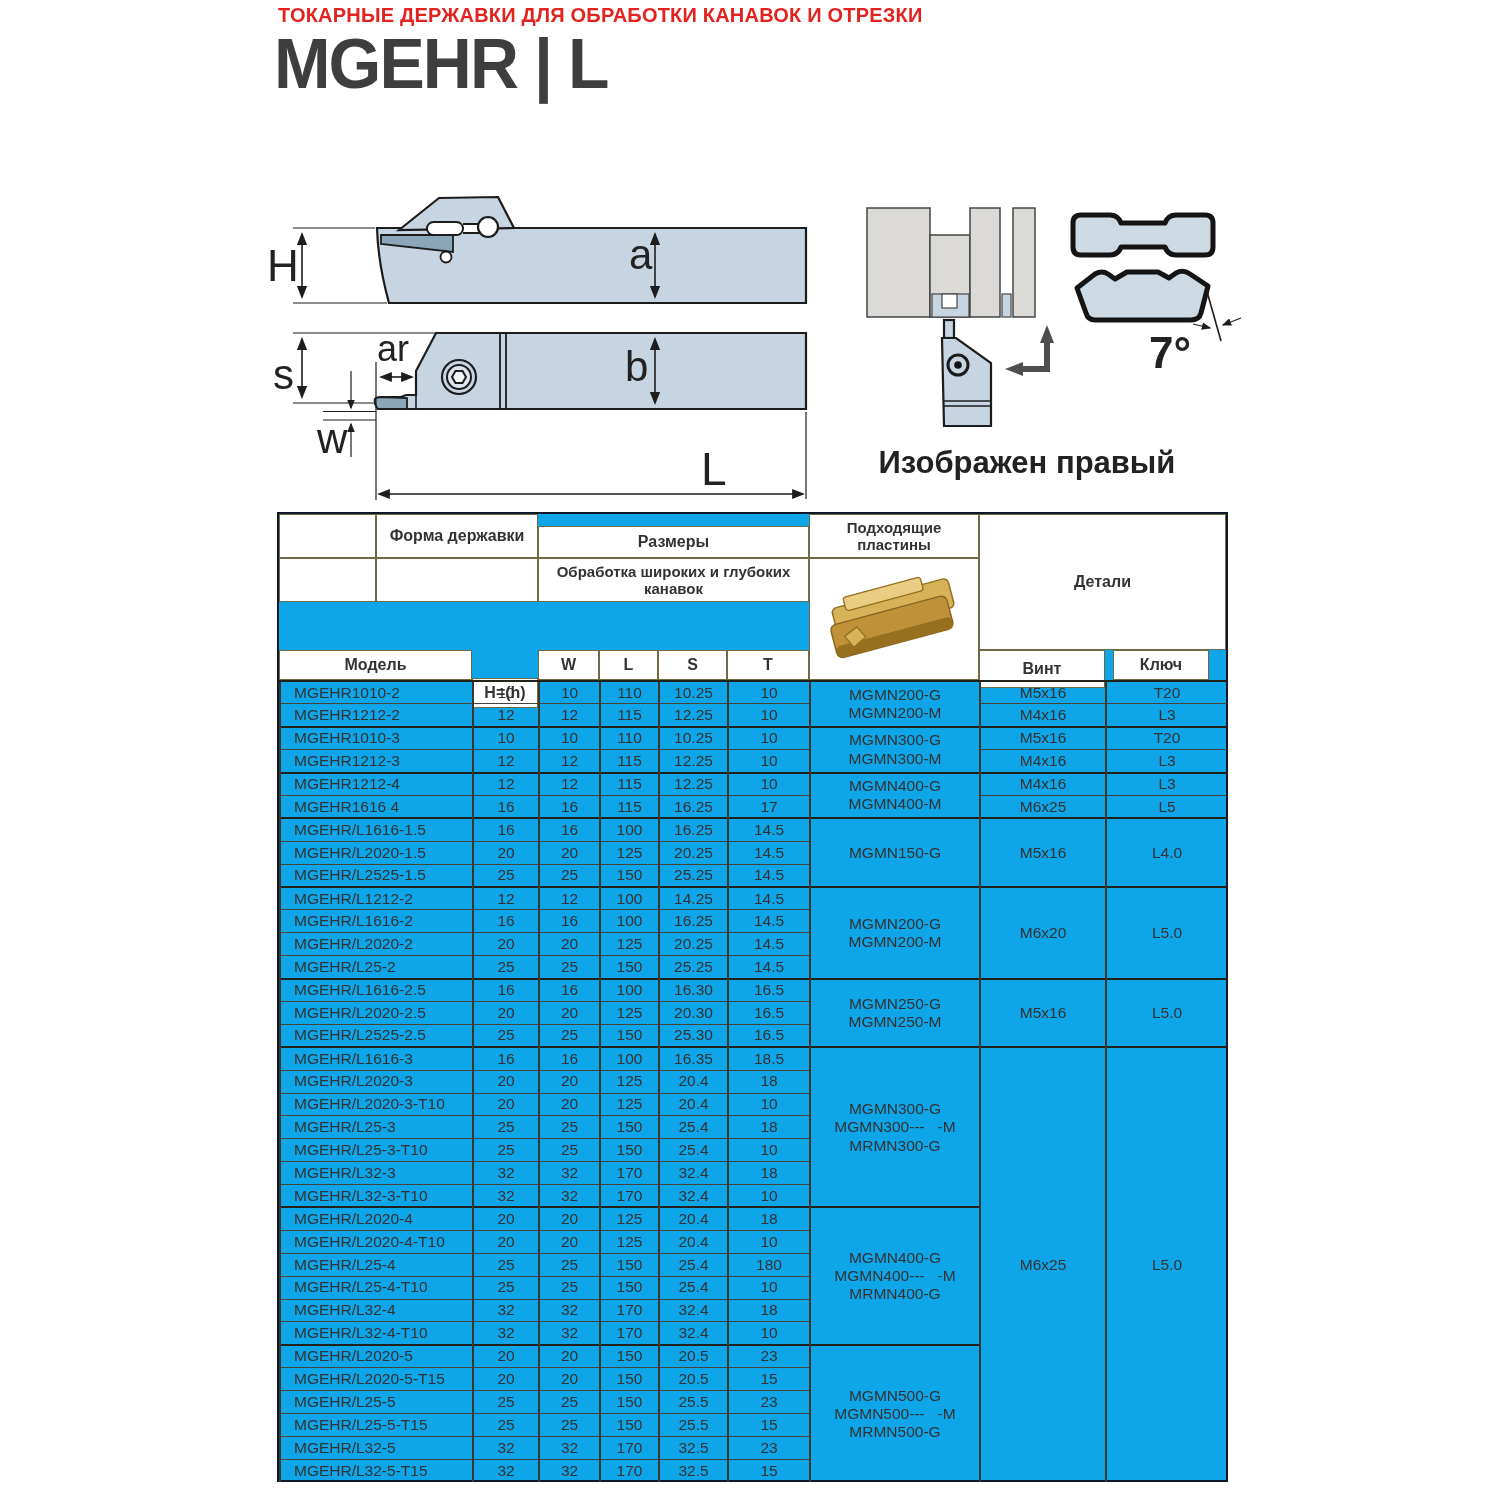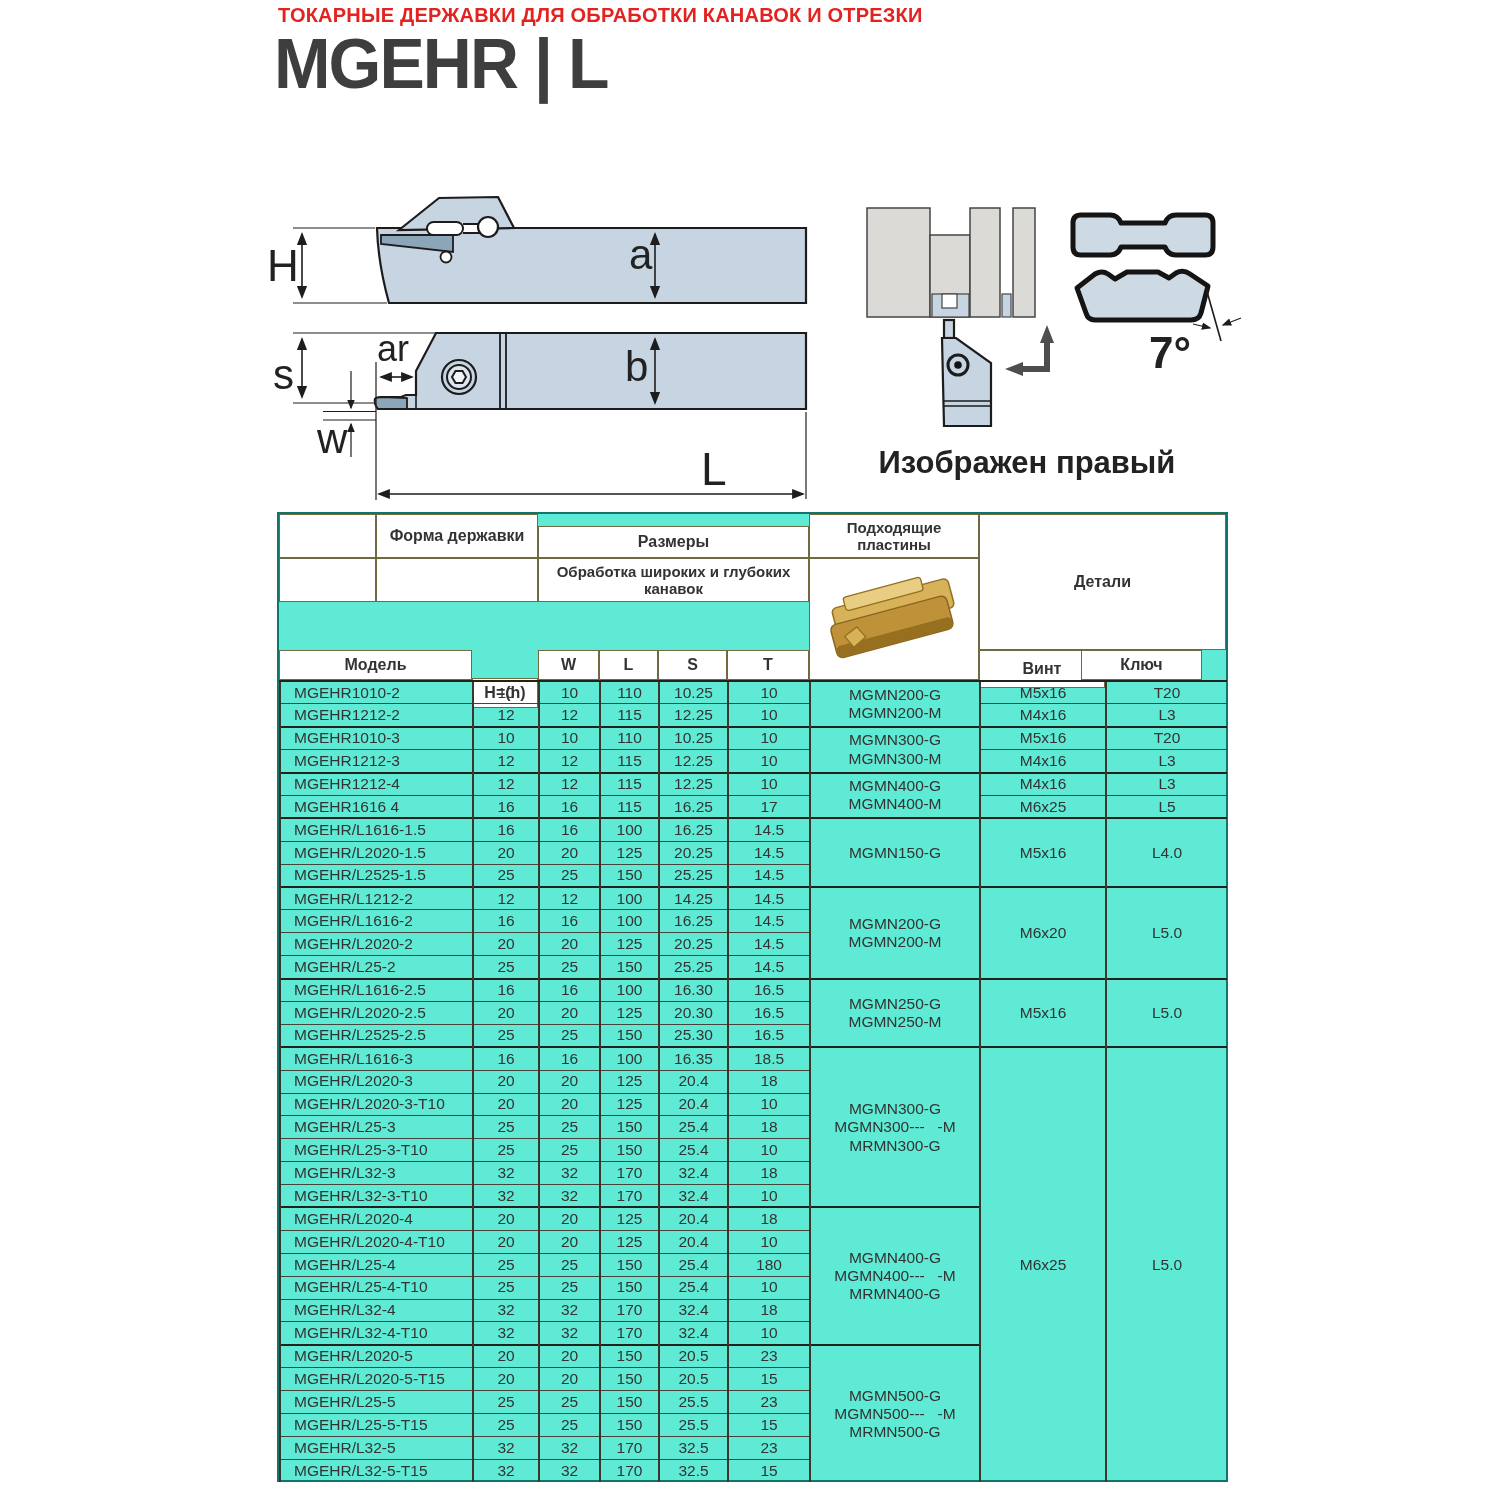--- a/index.html
+++ b/index.html
@@ -5,21 +5,21 @@
   html,body{margin:0;padding:0;background:#fff;}
   body{width:1500px;height:1500px;position:relative;font-family:"Liberation Sans",sans-serif;overflow:hidden;}
 
   .subtitle{position:absolute;left:278px;top:4px;font-size:20px;font-weight:bold;letter-spacing:.2px;}
   .title{position:absolute;left:274px;top:24px;font-size:70px;font-weight:bold;letter-spacing:-2px;color:#3e3e3e;transform:scaleX(.97);transform-origin:left;}
 
   #diagram{position:absolute;left:255px;top:155px;}
   .lbl{font-family:"Liberation Sans",sans-serif;fill:#222;}
 
   
-  .spec-table{position:absolute;left:277px;top:512px;width:951px;height:970px;border:2px solid #0f766e;box-sizing:border-box;background:#5eead4;}
+  .spec-table{position:absolute;left:277px;top:512px;width:951px;height:970px;border:2px solid #0f172a;box-sizing:border-box;background:#0ea5e9;}
   .th{position:absolute;box-sizing:border-box;border:1.5px solid #6f6a41;background:#fff;display:flex;align-items:center;justify-content:center;font-weight:bold;font-size:16px;color:#333;text-align:center;line-height:1.15;}
   .th.mm{justify-content:flex-end;padding-right:10px;}
   .th.small{font-size:15px;}
   .tbody-table{position:absolute;left:0;top:166px;width:947px;border-collapse:collapse;table-layout:fixed;}
   .tbody-table tr{height:22.9px;}
   .tbody-table td{border-left:2px solid #3a382c;border-top:1px solid #45433a;font-size:15.5px;color:#333;text-align:center;padding:0;line-height:1.05;vertical-align:middle;}
   .tbody-table tr.gs td{border-top:2.6px solid #23221a;}
   .tbody-table td.model{text-align:left;padding-left:13px;margin-left:28px;}
   .tbody-table td.plates div{margin:2px 0;}
 </style>
@@ -152,21 +152,21 @@
     </svg>
   </div>
 
   <div class="th" style="left:0;top:136px;width:193px;height:30px;">Модель</div>
   <div class="th" style="left:193px;top:136px;width:66px;height:30px;margin-top:28px;">H=(h)</div>
   <div class="th" style="left:259px;top:136px;width:61px;height:30px;">W</div>
   <div class="th" style="left:320px;top:136px;width:59px;height:30px;">L</div>
   <div class="th" style="left:379px;top:136px;width:69px;height:30px;">S</div>
   <div class="th" style="left:448px;top:136px;width:82px;height:30px;">T</div>
   <div class="th" style="left:700px;top:136px;width:126px;height:38px;">Винт</div>
-  <div class="th" style="left:802px;top:136px;width:121px;height:30px;">Ключ</div>
+  <div class="th" style="left:834px;top:136px;width:96px;height:30px;">Ключ</div>
 
   <table class="tbody-table">
     <colgroup>
       <col style="width:193px">
         <col style="width:66px">
         <col style="width:61px">
         <col style="width:59px">
       <col style="width:69px">
         <col style="width:82px">
         <col style="width:170px">

